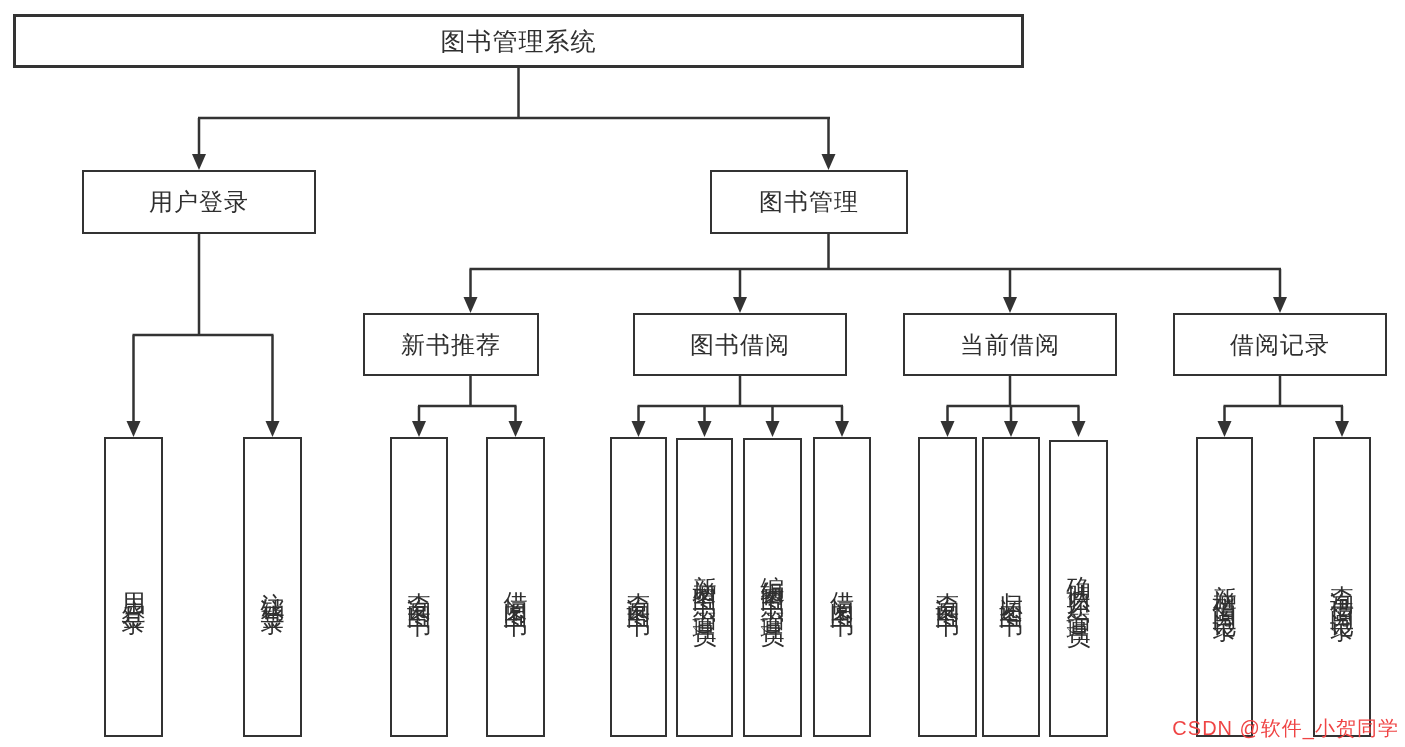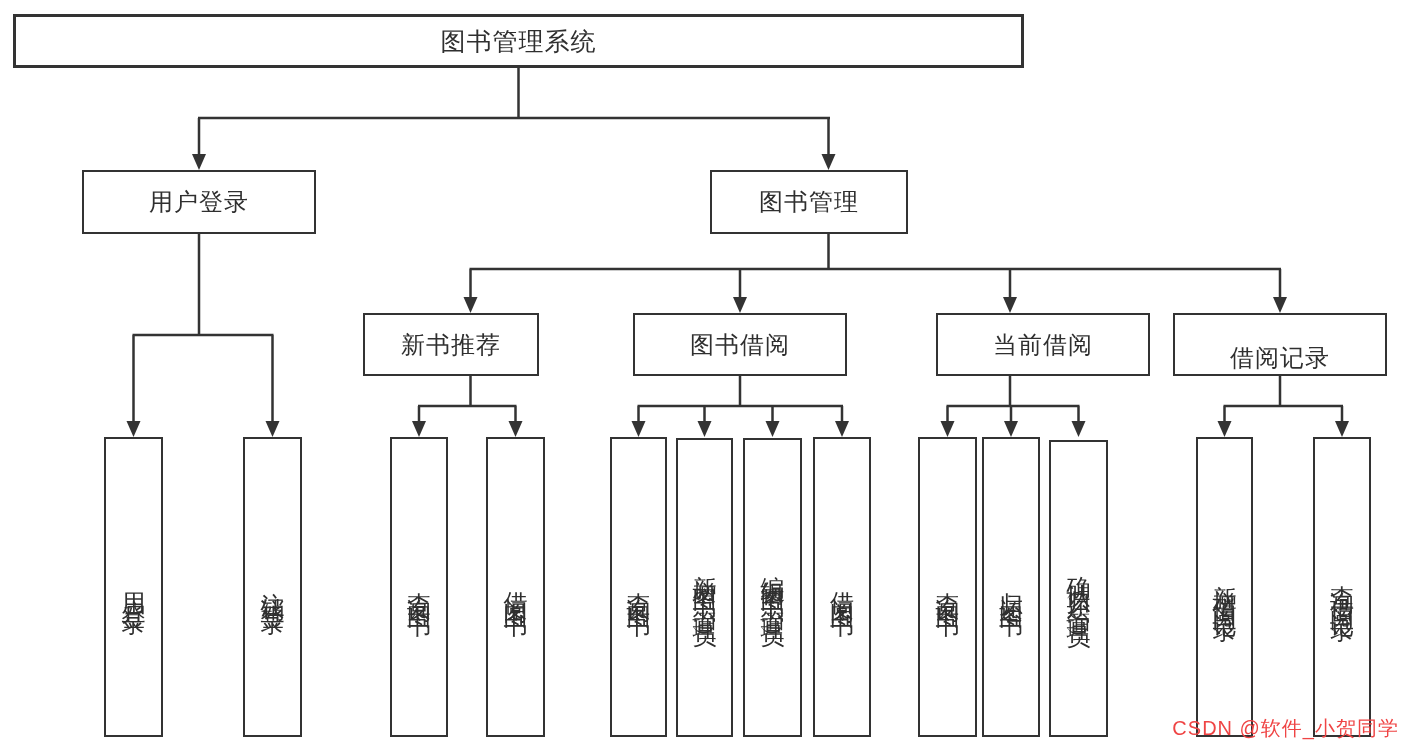--- a/index.html
+++ b/index.html
@@ -91,24 +91,24 @@
   <div class="node h-node" style="left:710px;top:170px;width:198px;height:64px;">
     <span class="label">图书管理</span>
   </div>
 
   <div class="node h-node" style="left:363px;top:313px;width:176px;height:63px;">
     <span class="label">新书推荐</span>
   </div>
   <div class="node h-node" style="left:633px;top:313px;width:214px;height:63px;">
     <span class="label">图书借阅</span>
   </div>
-  <div class="node h-node" style="left:936px;top:313px;width:214px;height:63px;">
+  <div class="node h-node" style="left:903px;top:313px;width:214px;height:63px;">
     <span class="label">当前借阅</span>
   </div>
-  <div class="node h-node" style="left:1173px;top:313px;width:214px;height:63px;align-items:flex-end;">
+  <div class="node h-node" style="left:1173px;top:313px;width:214px;height:63px;">
     <span class="label">借阅记录</span>
   </div>
 
   <div class="node v-node" style="left:104px;top:437px;width:59px;height:300px;">
     <span class="label">用户登录</span>
   </div>
   <div class="node v-node" style="left:243px;top:437px;width:59px;height:300px;">
     <span class="label">注销登录</span>
   </div>
 

